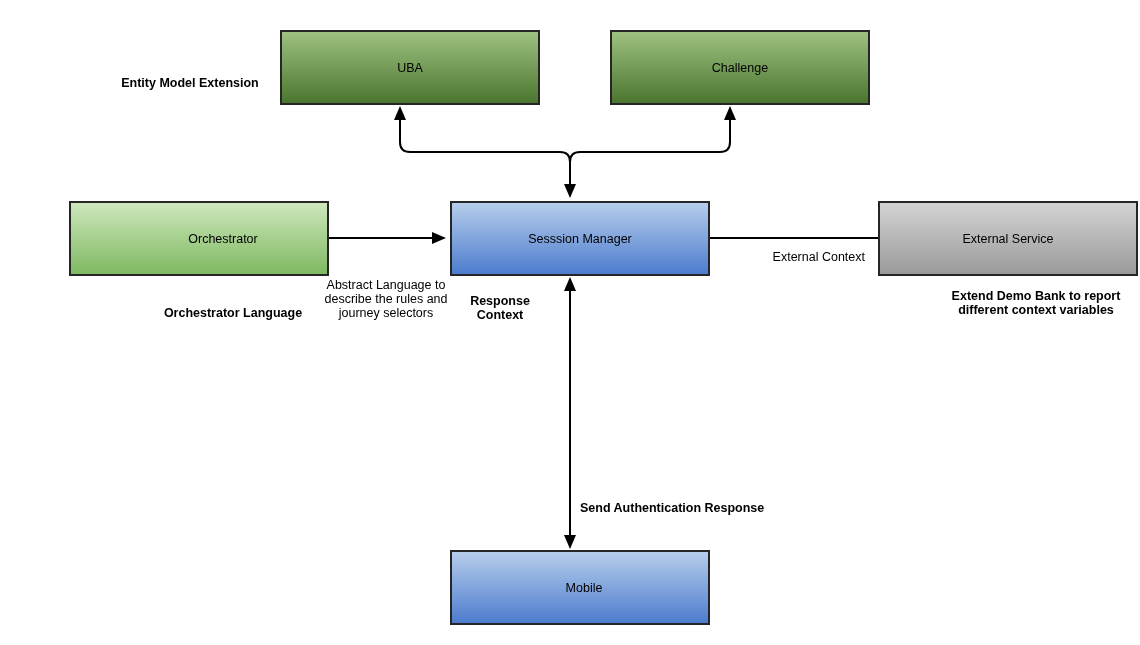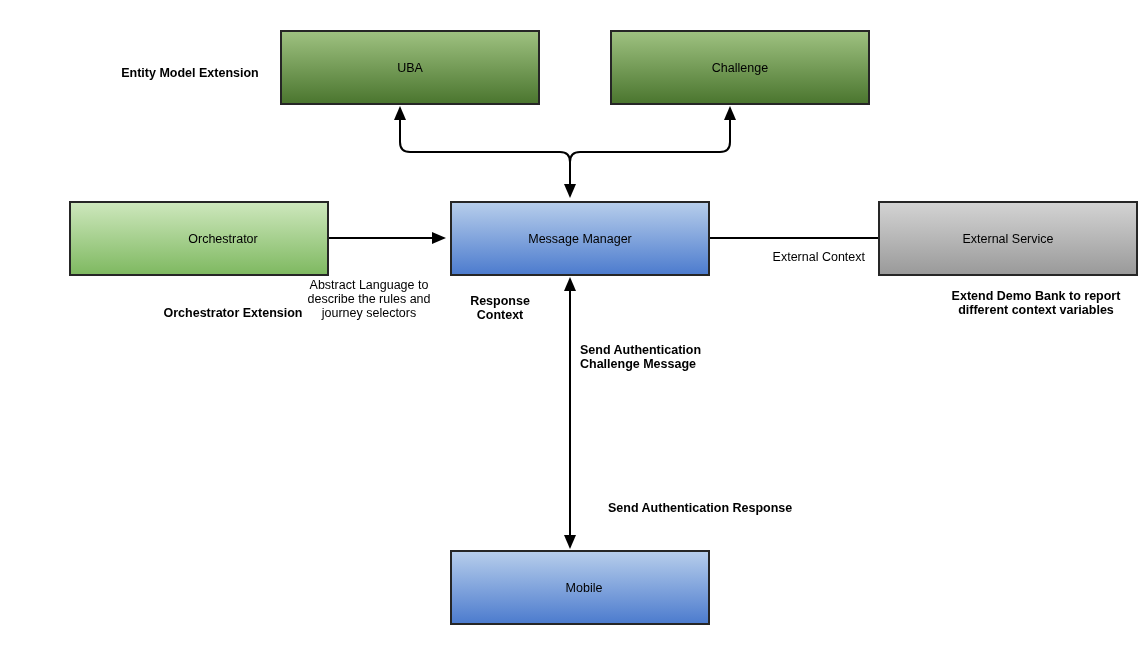--- a/index.html
+++ b/index.html
@@ -100,40 +100,39 @@
 
   <div class="node green-dark" style="left:610px; top:30px;">
     <span>Challenge</span>
   </div>
 
   <div class="node green-light" style="left:69px; top:201px;">
     <span>Orchestrator</span>
   </div>
 
   <div class="node blue" style="left:450px; top:201px;">
-    <span>Message Manager</span>
+    <span>Sesssion Manager</span>
   </div>
 
   <div class="node gray" style="left:878px; top:201px;">
     <span>External Service</span>
   </div>
 
   <div class="node blue" style="left:450px; top:550px;padding-left:8px;">
     <span>Mobile</span>
   </div>
 
-  <div class="note bold" style="left:110px; top:66px; width:160px;">Entity Model Extension</div>
+  <div class="note bold" style="left:110px; top:76px; width:160px;">Entity Model Extension</div>
 
-  <div class="note bold" style="left:163px; top:306px; width:140px;">Orchestrator Extension</div>
+  <div class="note bold" style="left:163px; top:306px; width:140px;">Orchestrator Language</div>
 
-  <div class="note" style="left:299px; top:278px; width:140px;">Abstract Language to describe the rules and journey selectors</div>
+  <div class="note" style="left:316px; top:278px; width:140px;">Abstract Language to describe the rules and journey selectors</div>
 
   <div class="note bold" style="left:455px; top:294px; width:90px;">Response Context</div>
 
   <div class="note" style="left:715px; top:250px; width:150px;text-align:right;">External Context</div>
 
   <div class="note bold" style="left:919px; top:289px; width:180px;margin-left:27px;">Extend Demo Bank to report different context variables</div>
 
-  <div class="note bold left" style="left:580px; top:343px; width:135px;">Send Authentication Challenge Message</div>
 
-  <div class="note bold left nowrap" style="left:608px; top:501px;">Send Authentication Response</div>
+  <div class="note bold left nowrap" style="left:580px; top:501px;">Send Authentication Response</div>
 
 </div>
 
 </body></html>

